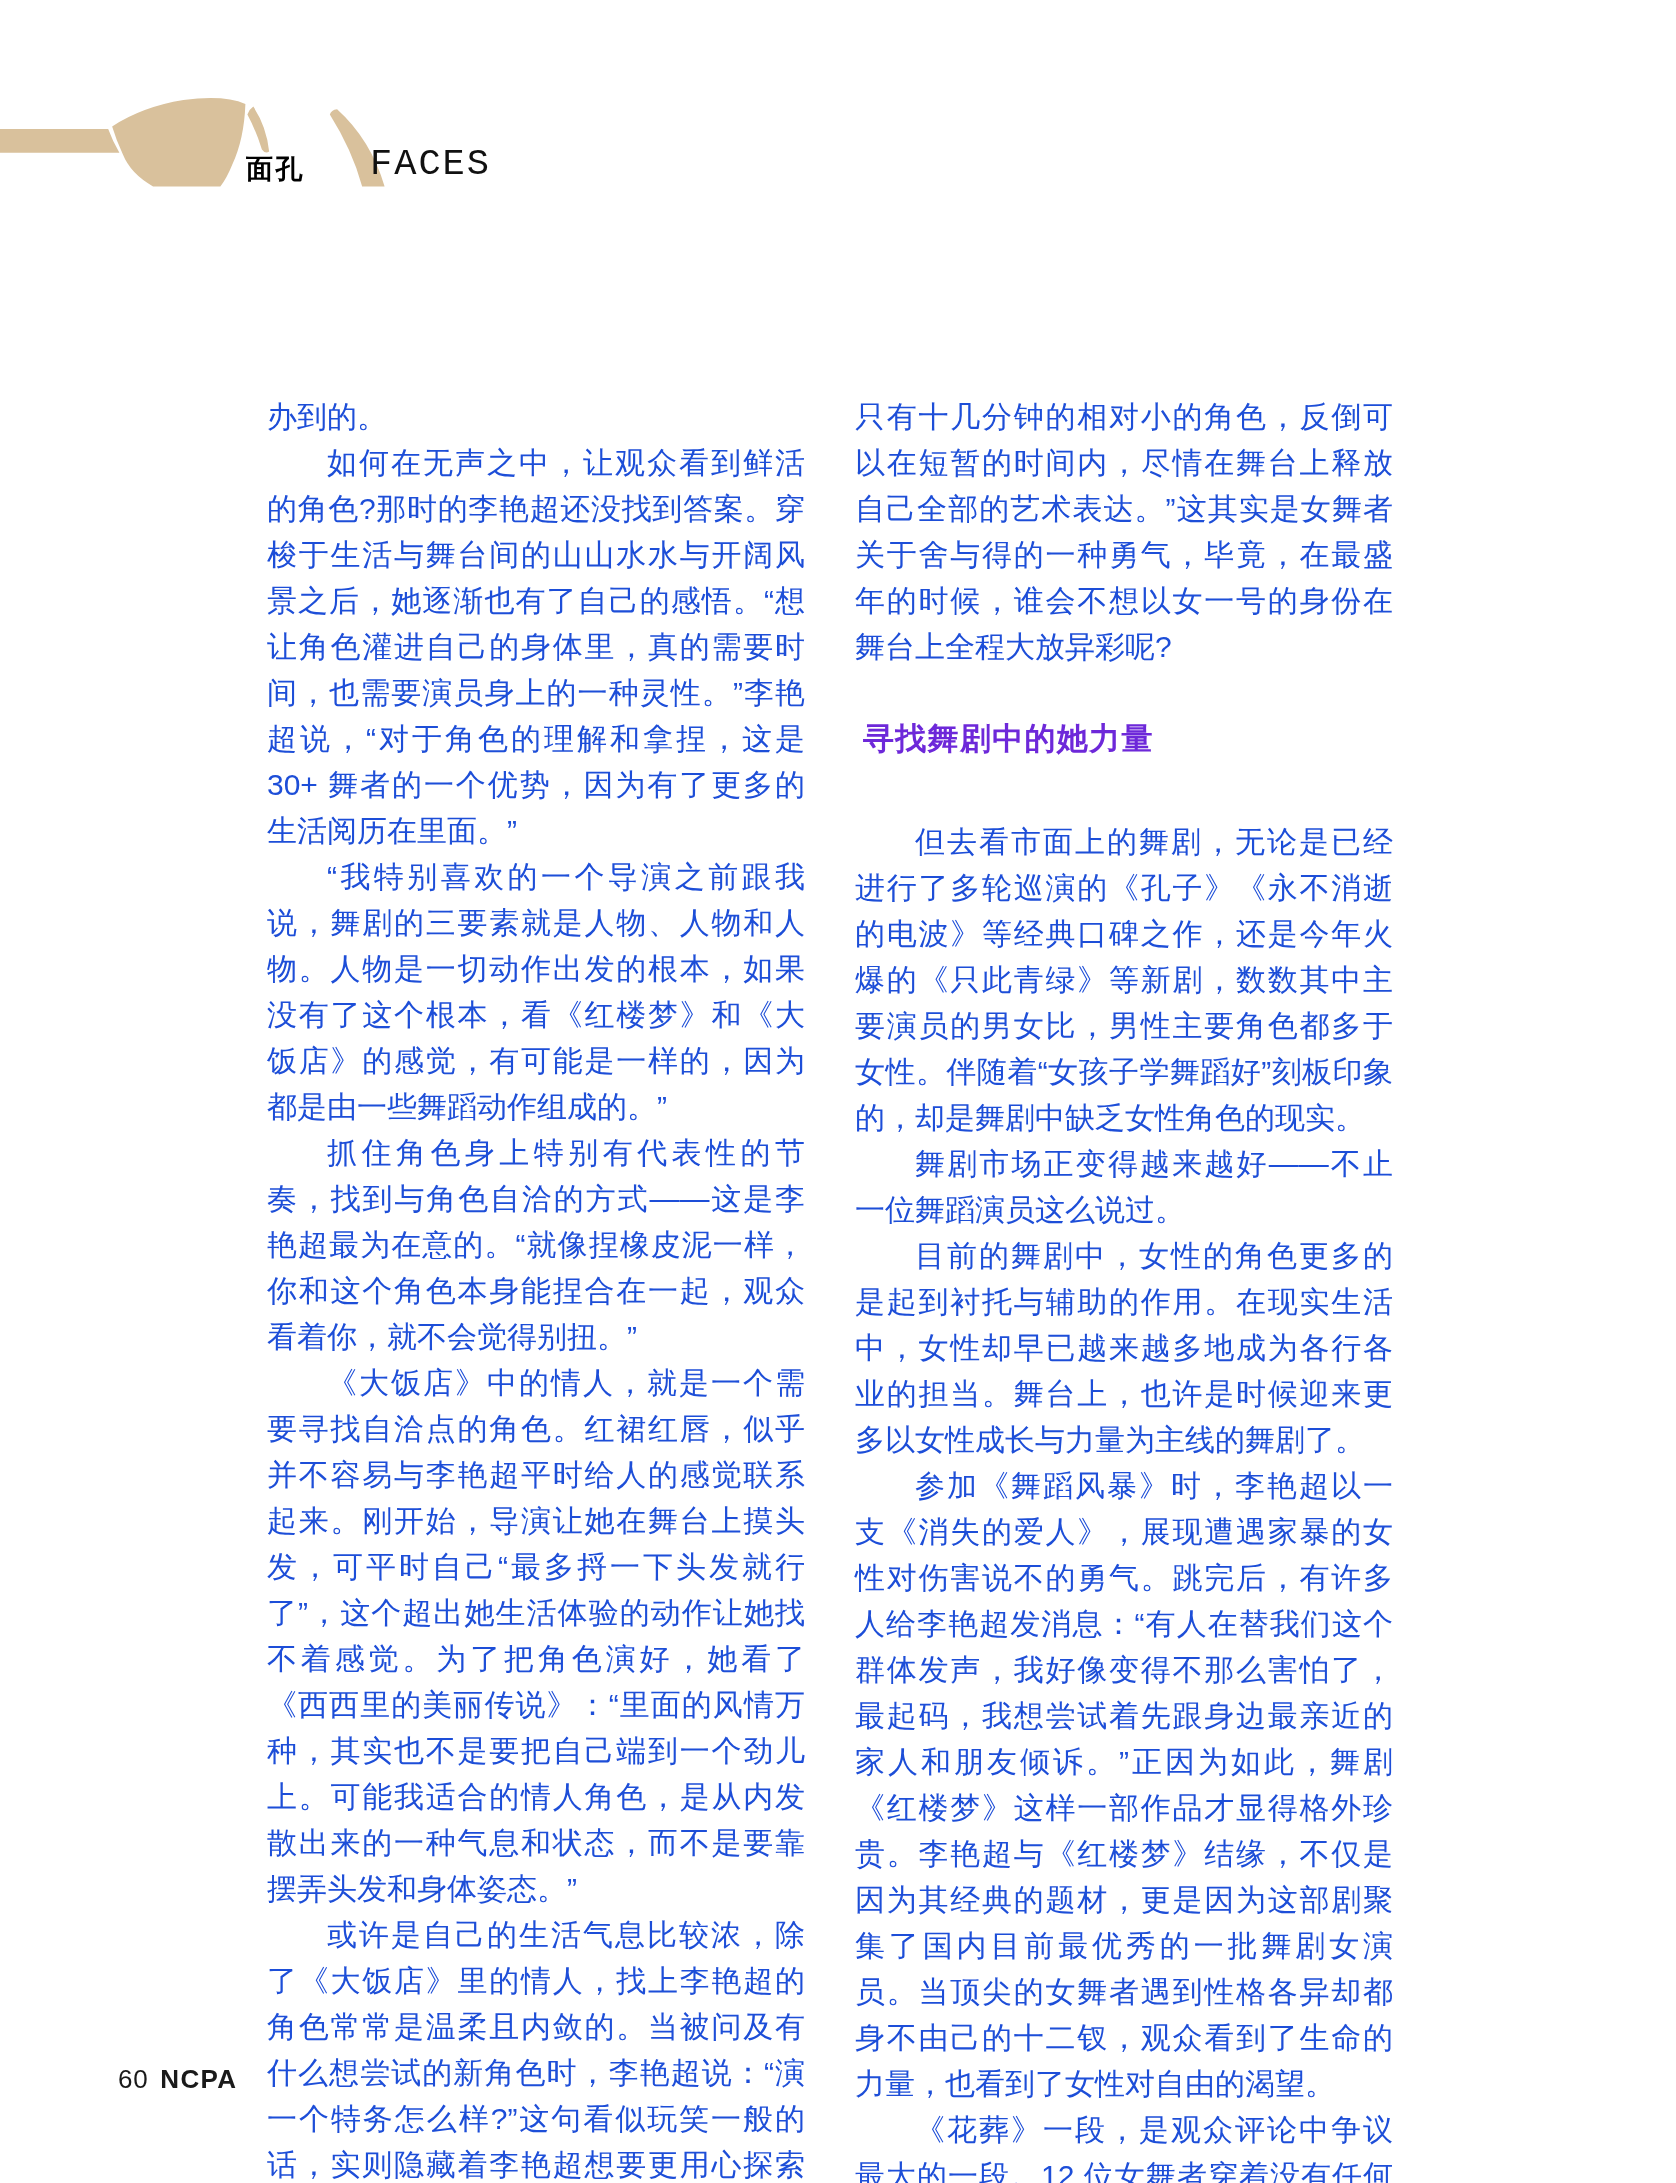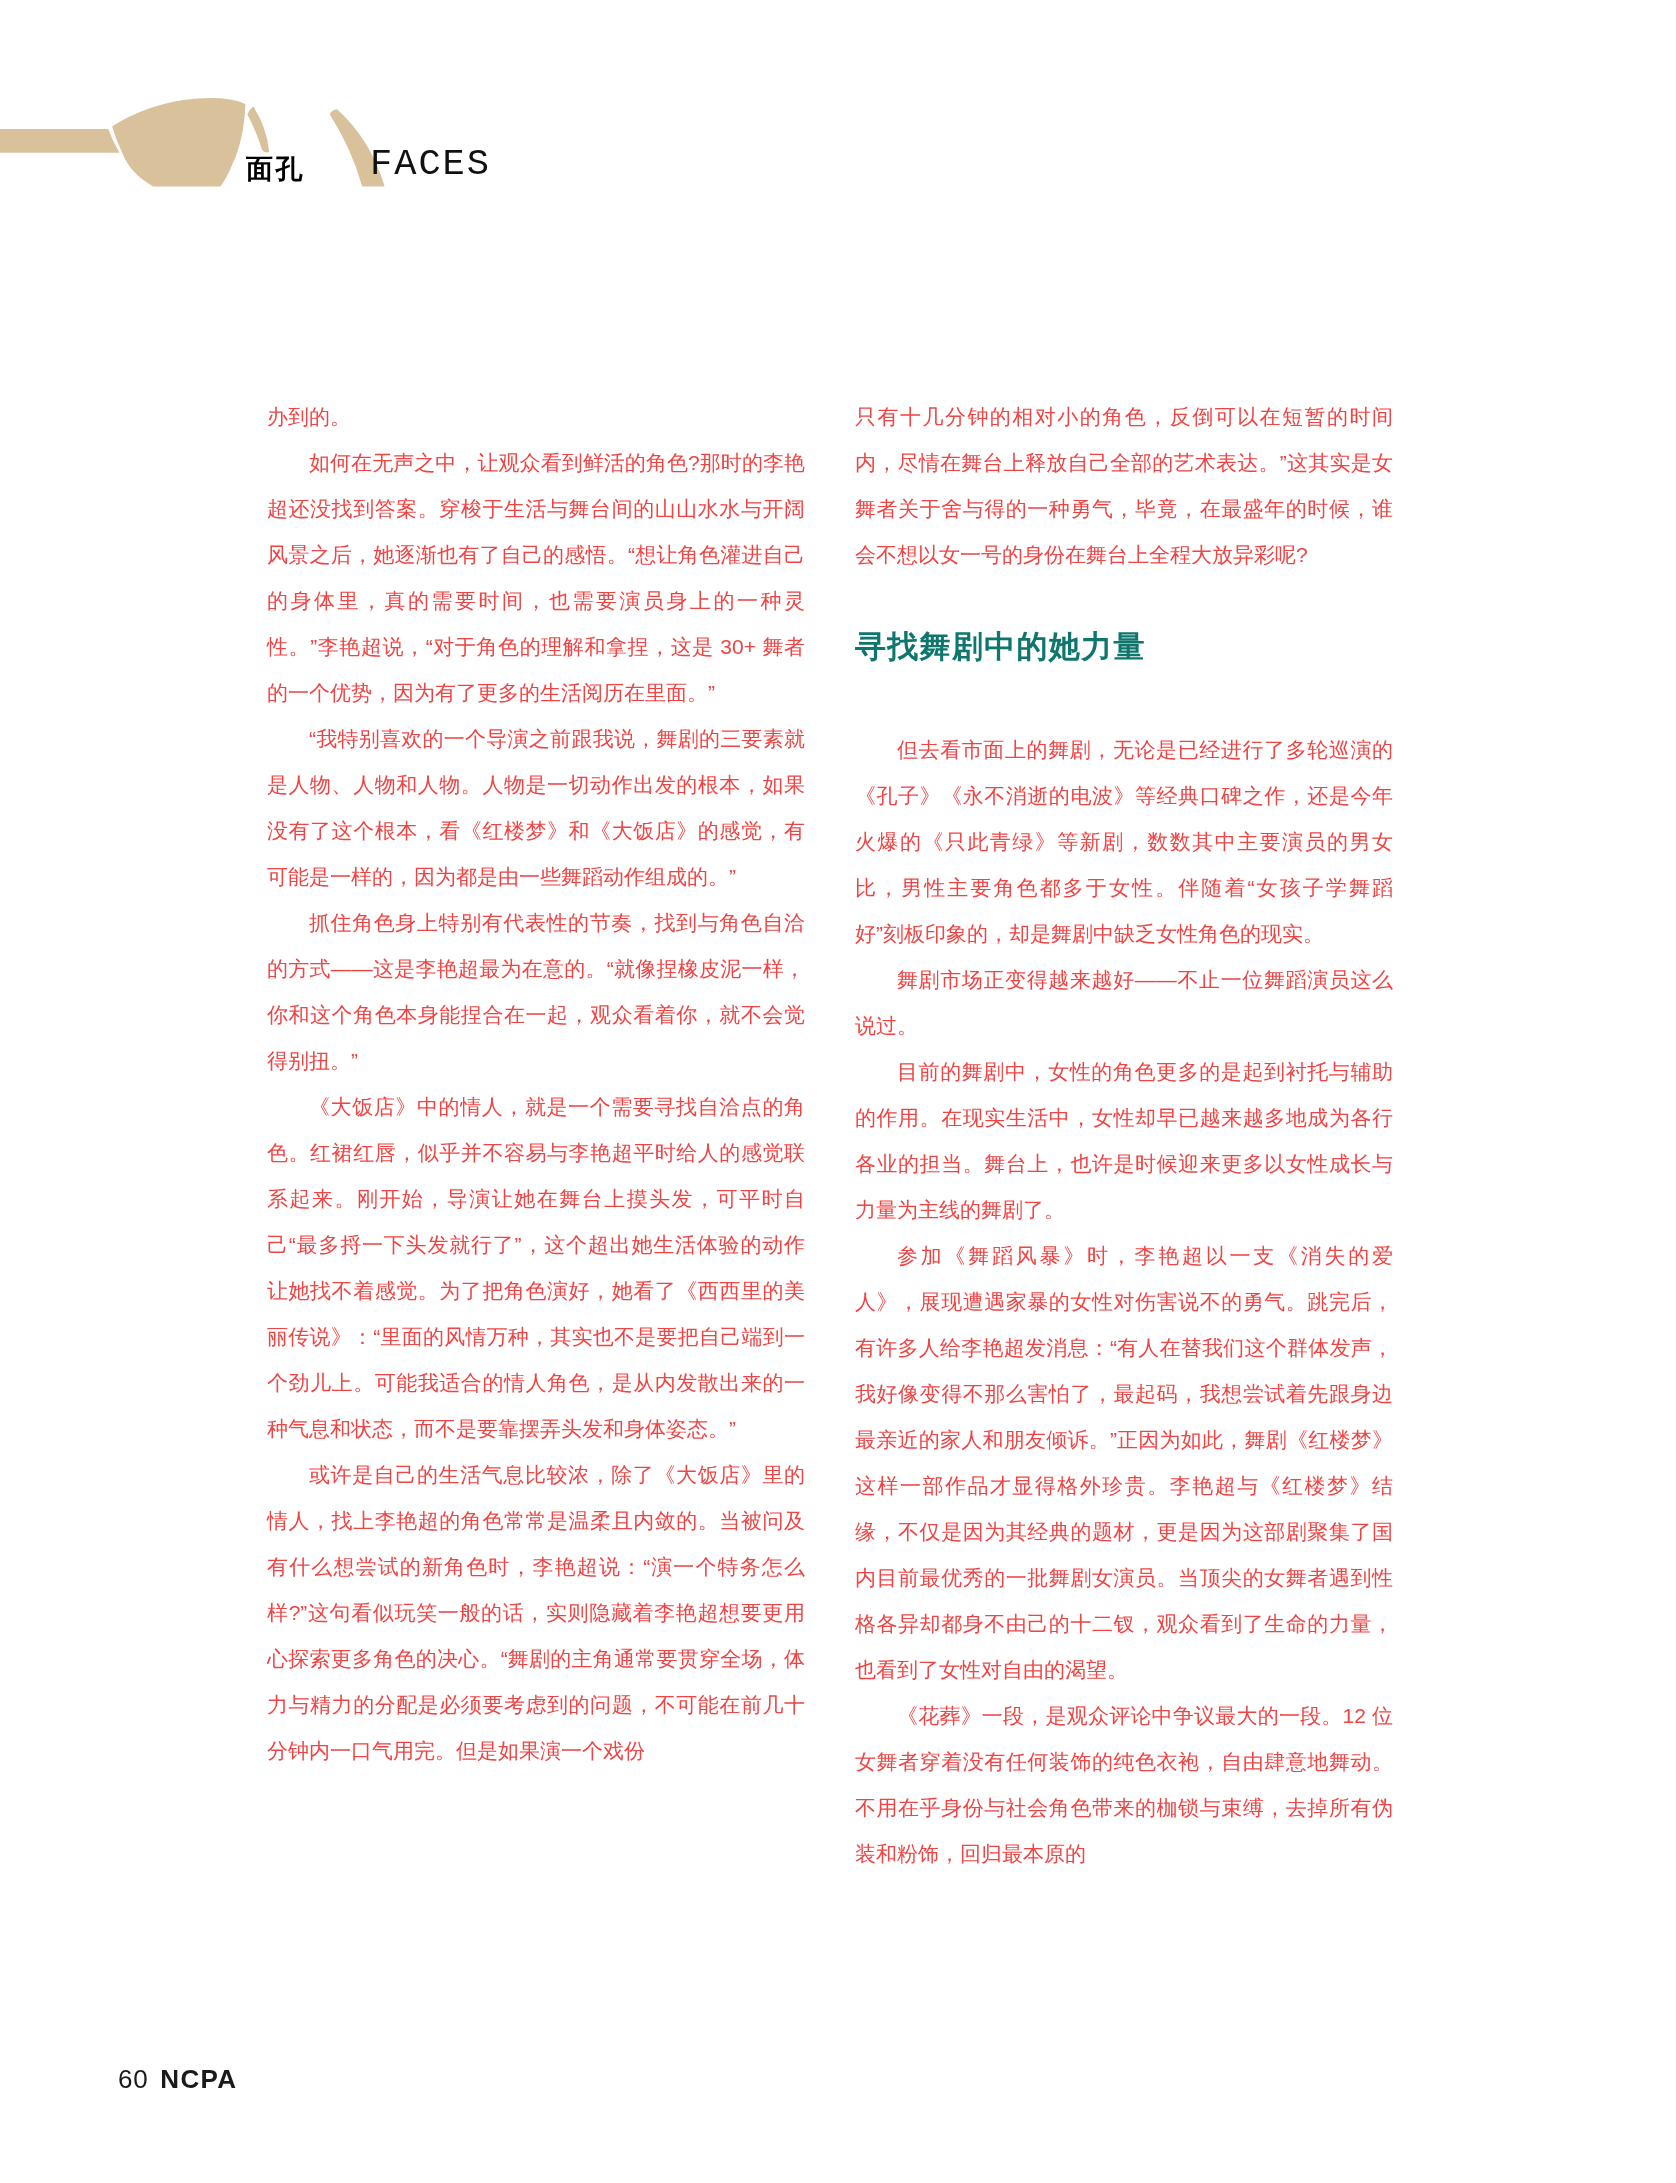--- a/index.html
+++ b/index.html
@@ -44,34 +44,34 @@
     position:absolute;
     top:394px;
     width:538px;
     text-align:justify;
     text-justify:inter-character;
   }
   #left-column{ left:267px; }
   #right-column{ left:855px; }
   .para{
     margin:0;
-    font-size:21px;
+    font-size:30px;
     line-height:46px;
     font-weight:400;
-    color:#ef4444;
+    color:#1d4ed8;
     text-align:justify;
     text-align-last:left;
   }
   .para.indent{ text-indent:2em; }
   #section-heading{
     font-size:31px;
     font-weight:700;
-    color:#0f766e;
+    color:#6d28d9;
     line-height:38px;
-    margin:50px 0 61px 0;
+    margin:50px 0 61px 8px;
     text-align:left;
     letter-spacing:1.3px;
   }
   
   #page-footer{
     position:absolute;
     left:118px; top:2064px;
     display:flex;
     align-items:baseline;
     gap:12px;

